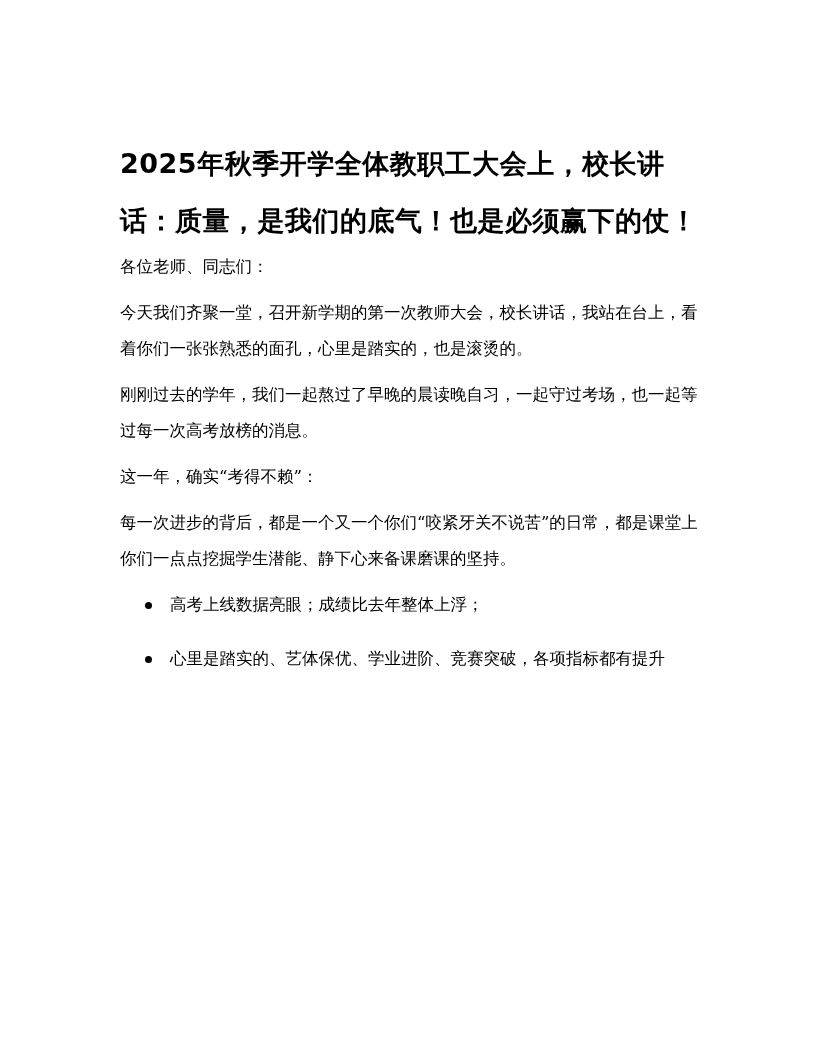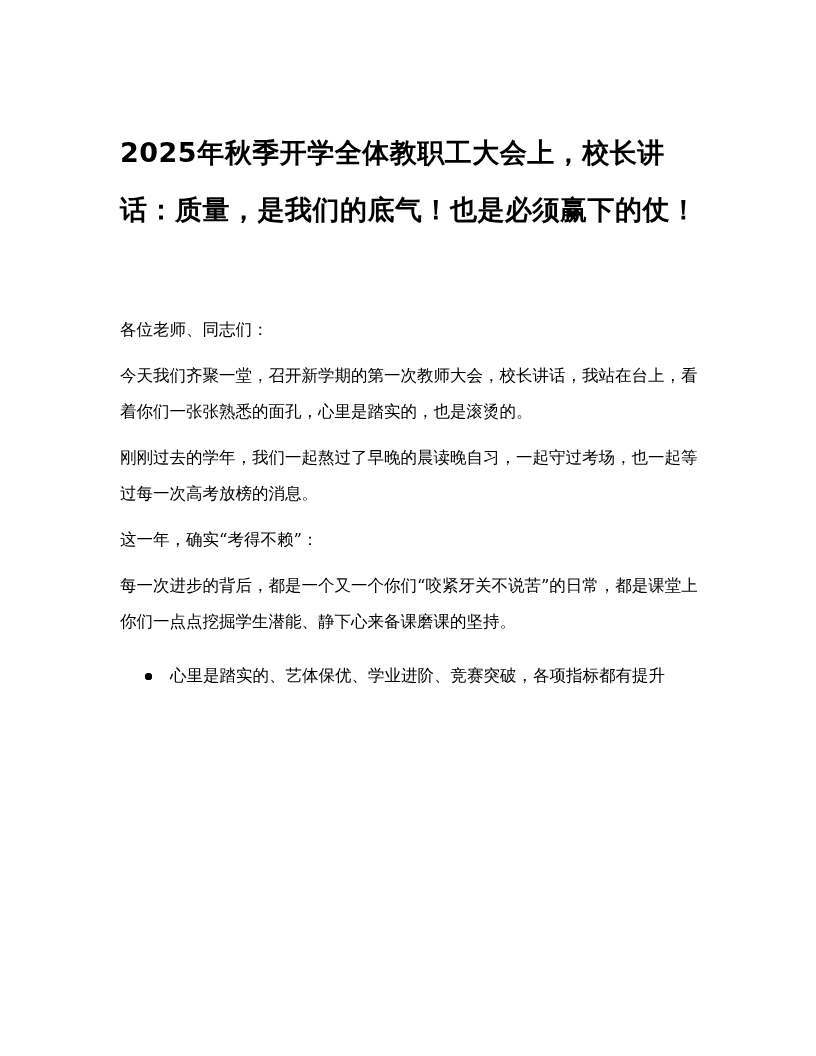--- a/index.html
+++ b/index.html
@@ -11,33 +11,32 @@
       width: 816px;
       height: 1056px;
       position: relative;
       overflow: hidden;
       font-family: "DejaVu Serif", "Liberation Serif", serif;
       color: #000000;
     }
     .page {
       position: absolute;
       left: 120px;
-      top: 124px;
+      top: 135px;
       width: 578px;
     }
     .title {
       font-family: "DejaVu Sans", "Liberation Sans", sans-serif;
       font-weight: bold;
       font-size: 27px;
       line-height: 57px;
       margin: 0;
       letter-spacing: 0.5px;
     }
     .body-text {
-      margin-top: 74px;
     }
     p {
       font-size: 16.5px;
       line-height: 36px;
       margin: 0 0 10px 0;
     }
     ul {
       list-style: none;
       margin: 6px 0 0 0;
       padding: 0;
@@ -68,20 +67,21 @@
   <div class="body-text">
     <p>各位老师、同志们：</p>
     <p>今天我们齐聚一堂，召开新学期的第一次教师大会，校长讲话，我站在台上，看着你们一张张熟悉的面孔，心里是踏实的，也是滚烫的。</p>
     <p>刚刚过去的学年，我们一起熬过了早晚的晨读晚自习，一起守过考场，也一起等过每一次高考放榜的消息。</p>
     <p>这一年，确实“考得不赖”：</p>
     <p>每一次进步的背后，都是一个又一个你们“咬紧牙关不说苦”的日常，都是课堂上你们一点点挖掘学生潜能、静下心来备课磨课的坚持。</p>
 
     <ul>
       <li>
         <span class="bullet"></span>
+        <span>高考上线数据亮眼；成绩比去年整体上浮；</span>
       </li>
       <li>
         <span class="bullet"></span>
         <span>心里是踏实的、艺体保优、学业进阶、竞赛突破，各项指标都有提升</span>
       </li>
     </ul>
   </div>
 </div>
 
 </body></html>

